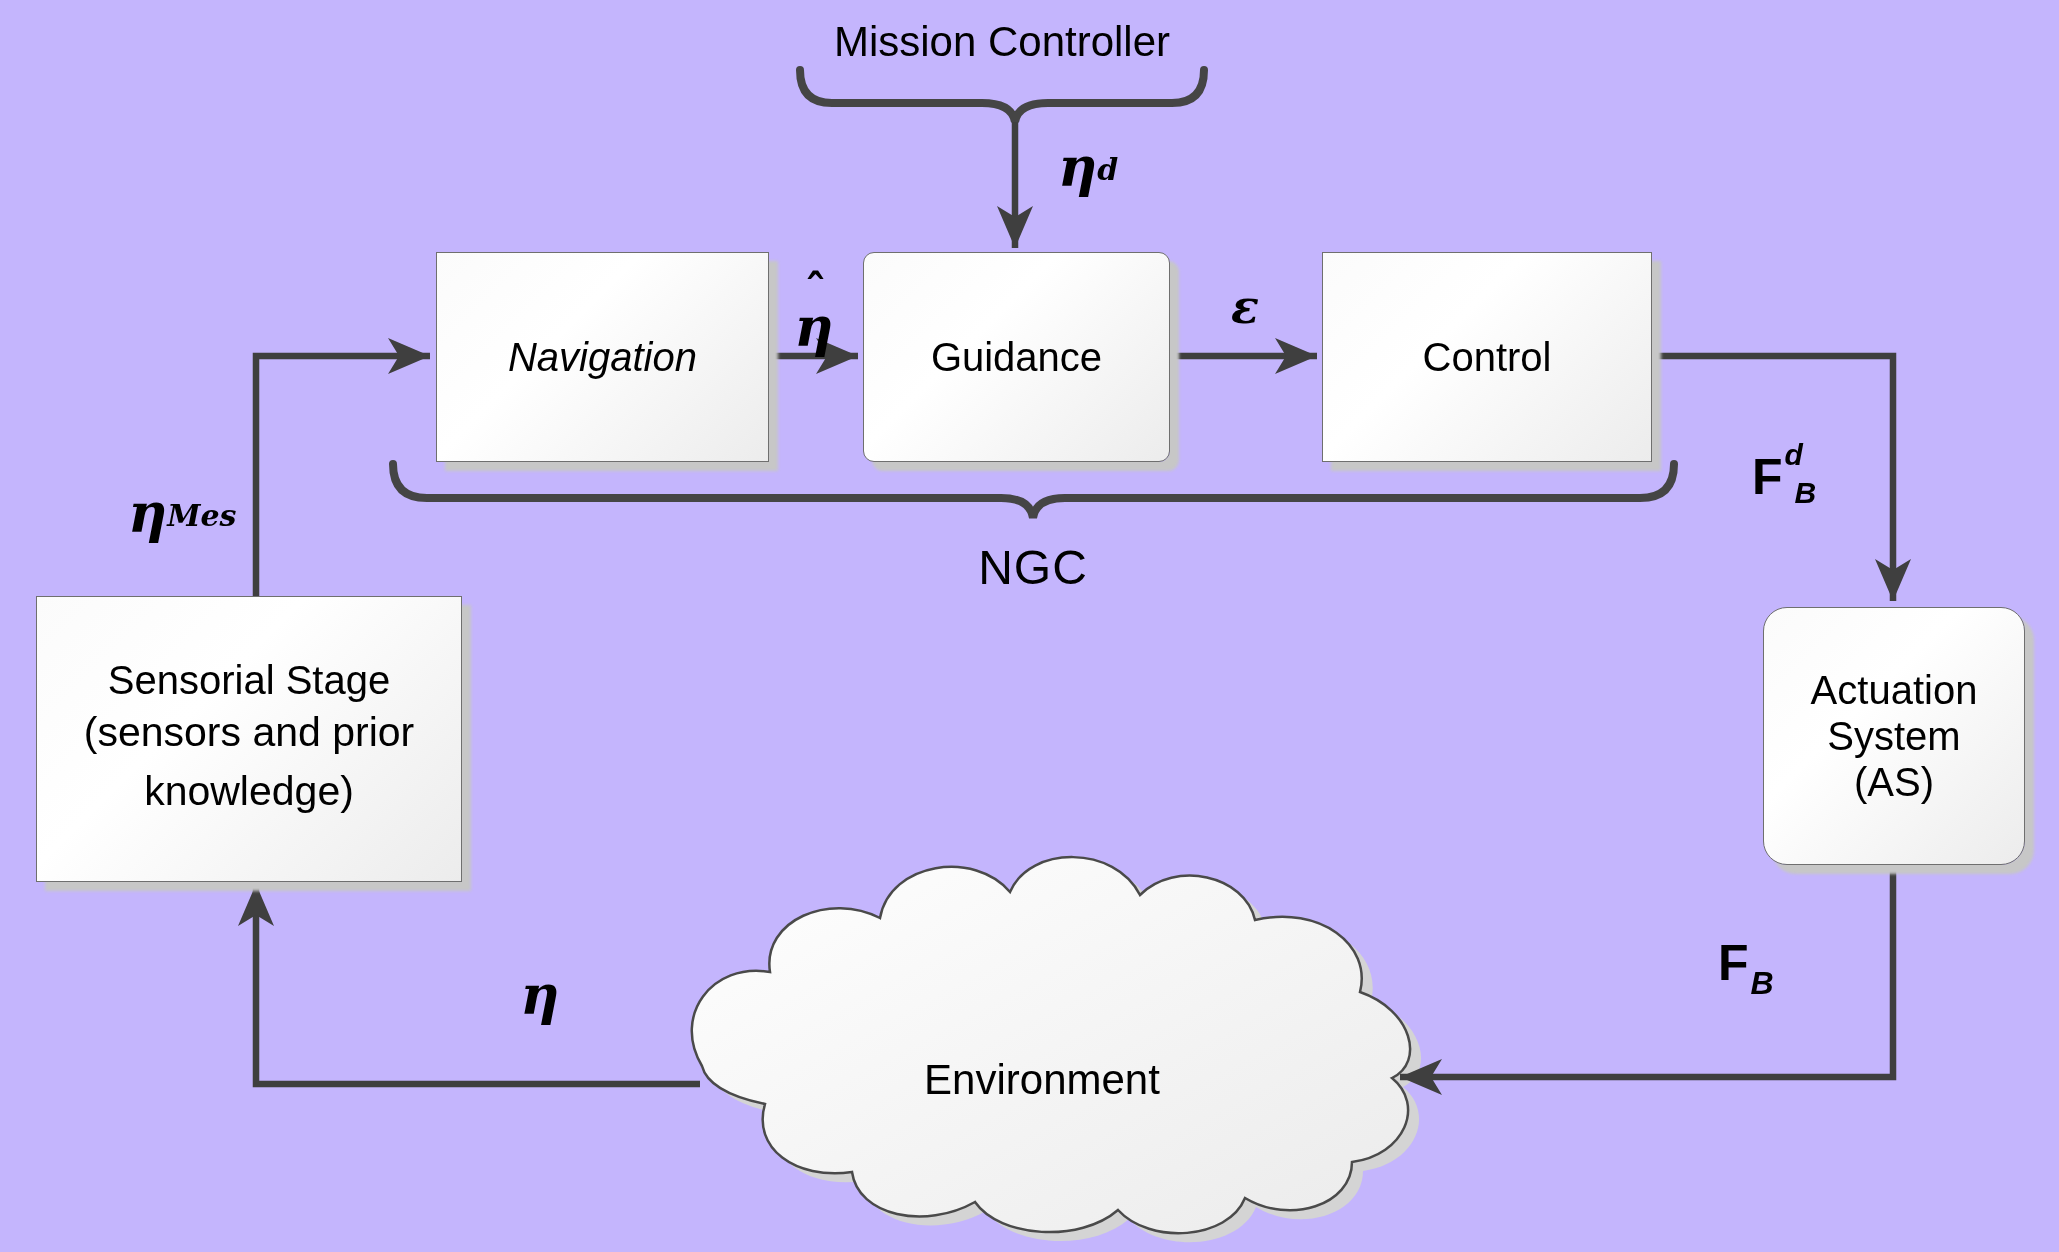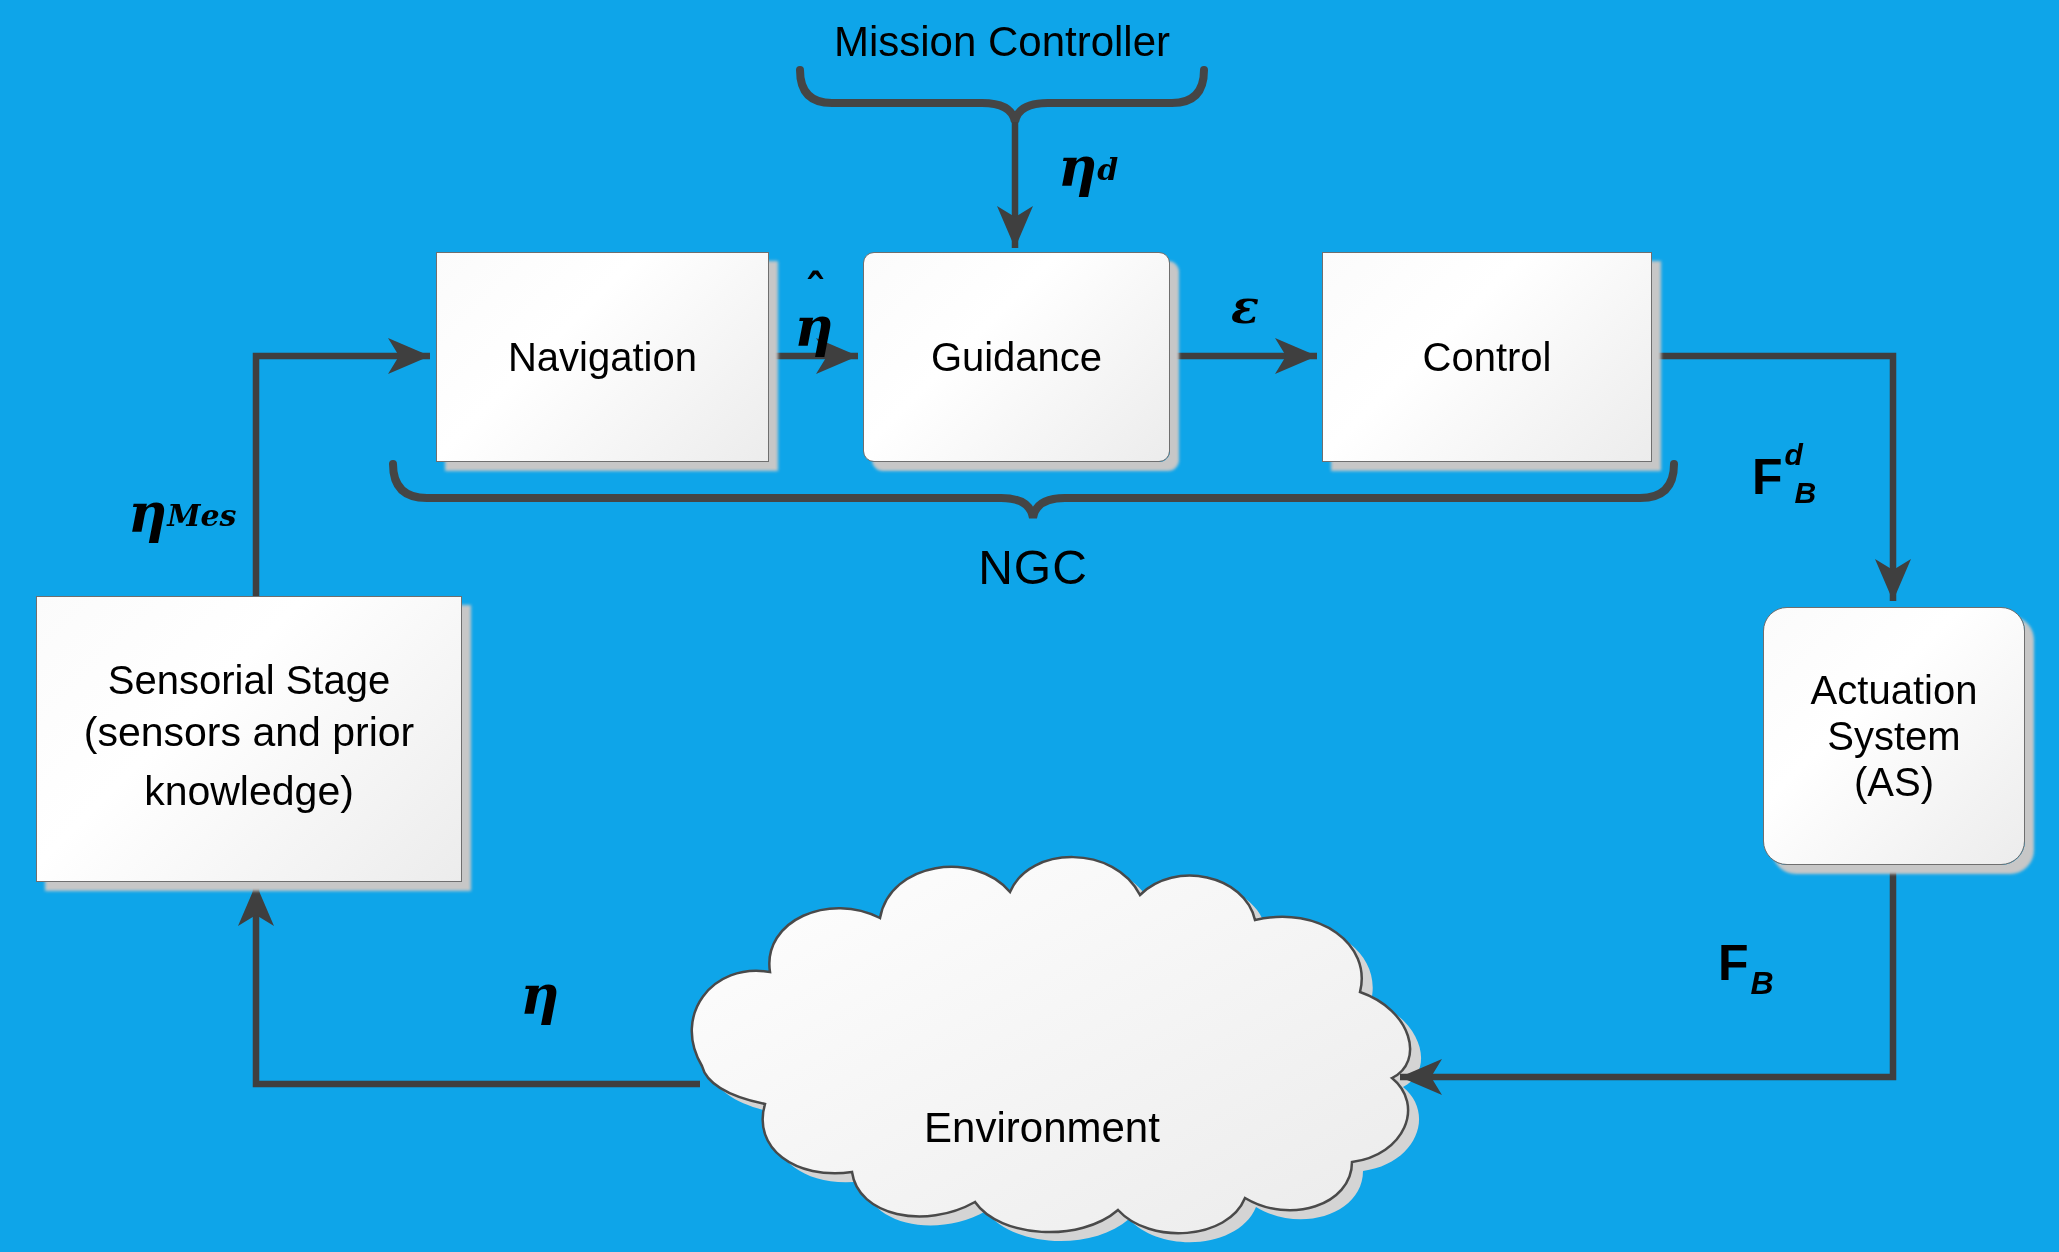--- a/index.html
+++ b/index.html
@@ -1,19 +1,19 @@
 <!DOCTYPE html>
 <html><head>
 <meta charset="utf-8">
 <style>
   html,body{margin:0;padding:0;background:#ffffff;}
   .canvas{
     position:relative;
     width:2059px;height:1252px;
-    background:#0ea5e9;
+    background:#c4b5fd;
     font-family:"Liberation Sans", sans-serif;
     color:#000;
     overflow:hidden;
   }
   svg.layer{position:absolute;left:0;top:0;z-index:1;}
   .box{
     position:absolute;z-index:2;
     border:1.5px solid #6f6f6f;
     background:linear-gradient(135deg,#fbfbfb 0%,#ffffff 38%,#ececec 100%);
     box-shadow:9px 9px 3px #c7c7c7;
@@ -127,21 +127,21 @@
          C 795,1180 752,1148 765,1104
          C 726,1096 706,1082 702,1066 Z" fill="url(#cloudGrad)" stroke="#4a4a4a" stroke-width="2.5"></path>
   </svg>
 
   <div class="lbl center title" style="left:1002px;top:18px;">Mission Controller</div>
 
   <div class="lbl" style="left:1058px;top:140px;">
     <span class="greek">η</span><sup class="gsup">d</sup>
   </div>
 
-  <div class="box" style="left:436px;top:252px;width:331px;height:208px;">
+  <div class="box" style="left:436px;top:252px;width:331px;height:208px;font-style:italic;">
     <div class="t1">Navigation</div>
   </div>
 
   <div class="box" style="left:863px;top:252px;width:305px;height:208px;border-radius:11px;">
     <div class="t1">Guidance</div>
   </div>
 
   <div class="box" style="left:1322px;top:252px;width:328px;height:208px;text-align:right;">
     <div class="t1">Control</div>
   </div>
@@ -183,15 +183,15 @@
   </div>
 
   <div class="lbl" style="left:1718px;top:938px;text-align:right;">
     <span class="fvec">F</span><span class="fsub">B</span>
   </div>
 
   <div class="lbl center" style="left:540px;top:968px;">
     <span class="greek">η</span>
   </div>
 
-  <div class="lbl center env" style="left:1042px;top:1104px;">Environment</div>
+  <div class="lbl center env" style="left:1042px;top:1056px;">Environment</div>
 
 </div>
 
 </body></html>

